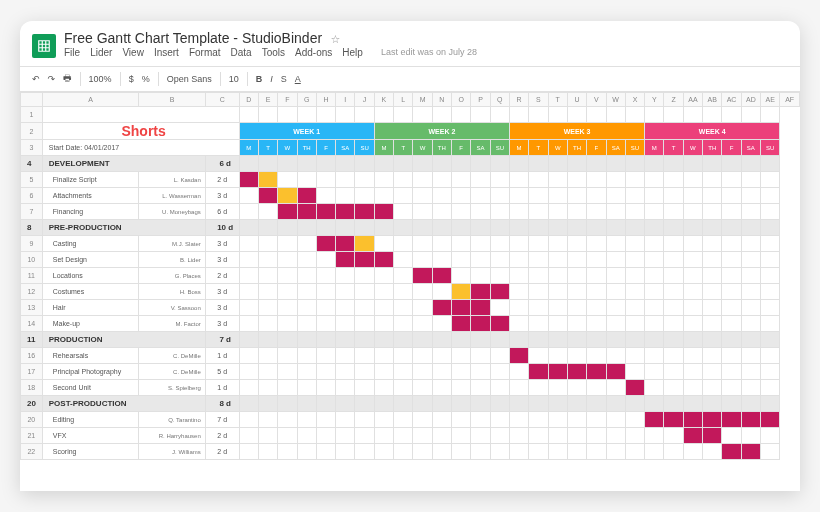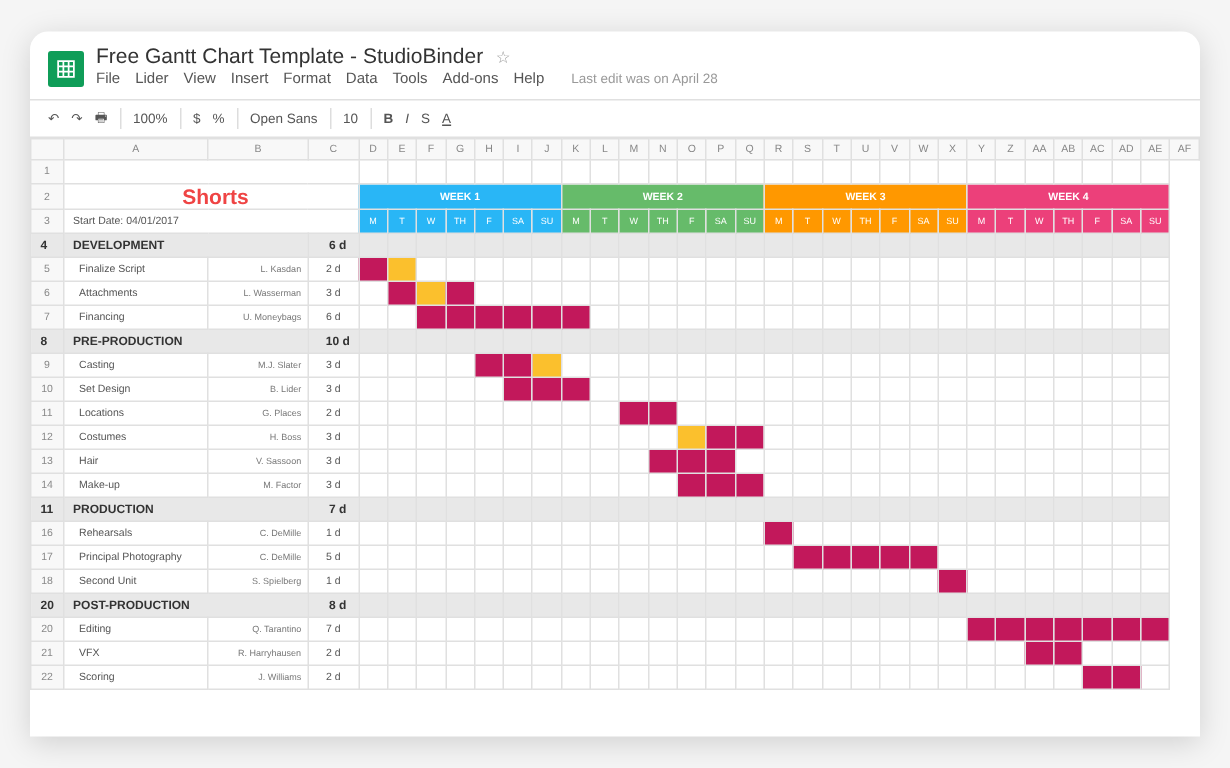--- a/index.html
+++ b/index.html
@@ -61,21 +61,21 @@
       <div class="menu-bar" id="menu-bar">
           <span class="menu-item">File</span>
           <span class="menu-item">Lider</span>
           <span class="menu-item">View</span>
           <span class="menu-item">Insert</span>
           <span class="menu-item">Format</span>
           <span class="menu-item">Data</span>
           <span class="menu-item">Tools</span>
           <span class="menu-item">Add-ons</span>
           <span class="menu-item">Help</span>
-          <span class="last-edit">Last edit was on April 28</span>
+          <span class="last-edit">Last edit was on July 28</span>
         </div>
     </div>
   </div>
 
   <div class="toolbar">
     <span>↶</span>
     <span>↷</span>
     <span>🖶</span>
     <span class="tb-sep"></span>
     <span>100%</span>

